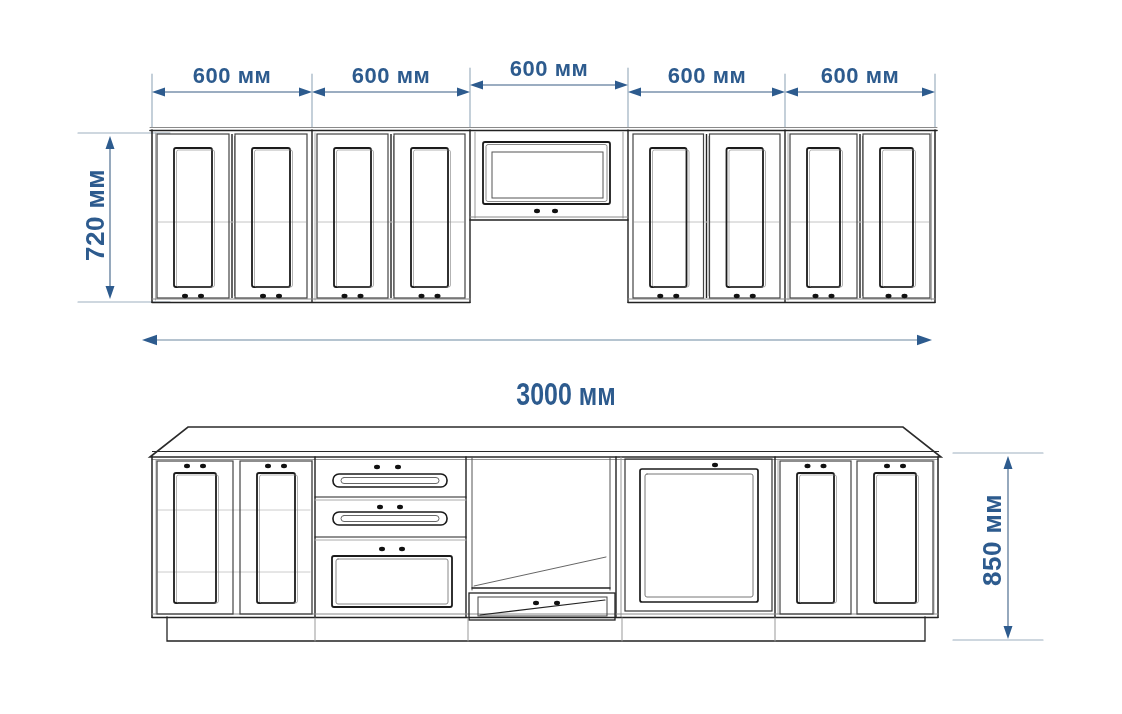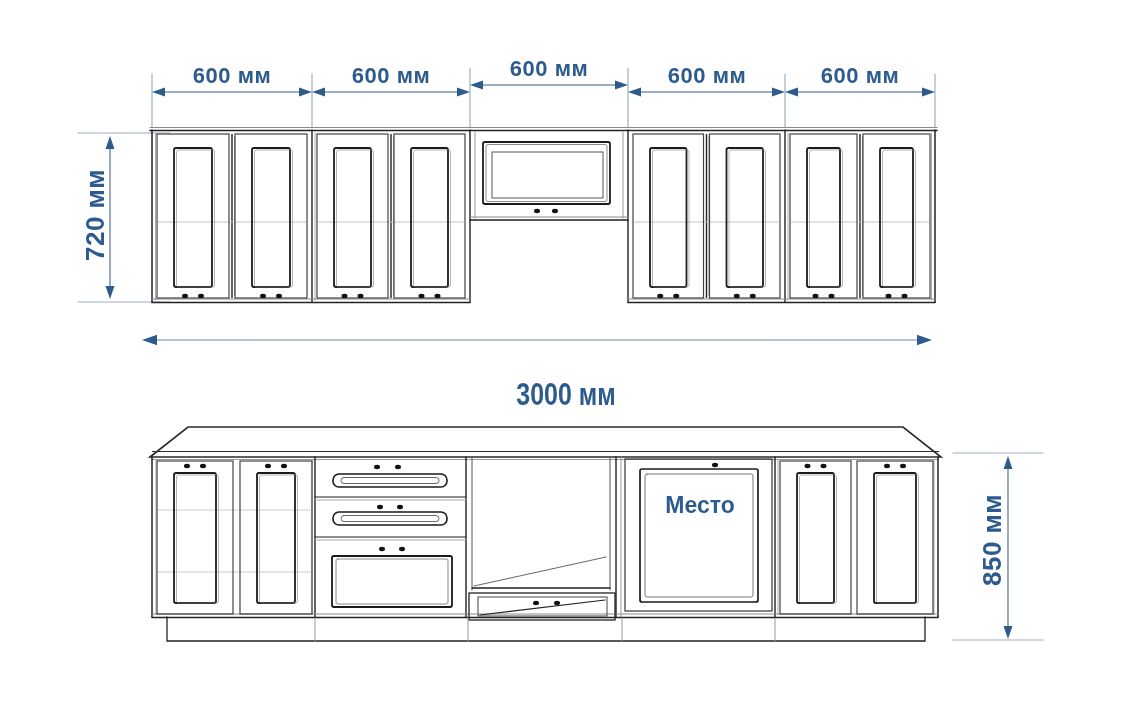--- a/index.html
+++ b/index.html
@@ -282,16 +282,15 @@
 <div class="lbl" style="left:391px;top:76px">600 мм</div>
 <div class="lbl" style="left:549px;top:69px">600 мм</div>
 <div class="lbl" style="left:707px;top:76px">600 мм</div>
 <div class="lbl" style="left:860px;top:76px">600 мм</div>
 
 <div class="lbl rot" style="left:95px;top:215px">720 мм</div>
 <div class="lbl cond" style="left:566px;top:394px">3000 мм</div>
 <div class="lbl rot" style="left:992px;top:540px">850 мм</div>
 
 <div class="dw-note">
-  <span>Место</span>
 </div>
 
 </div>
 
 </body></html>

